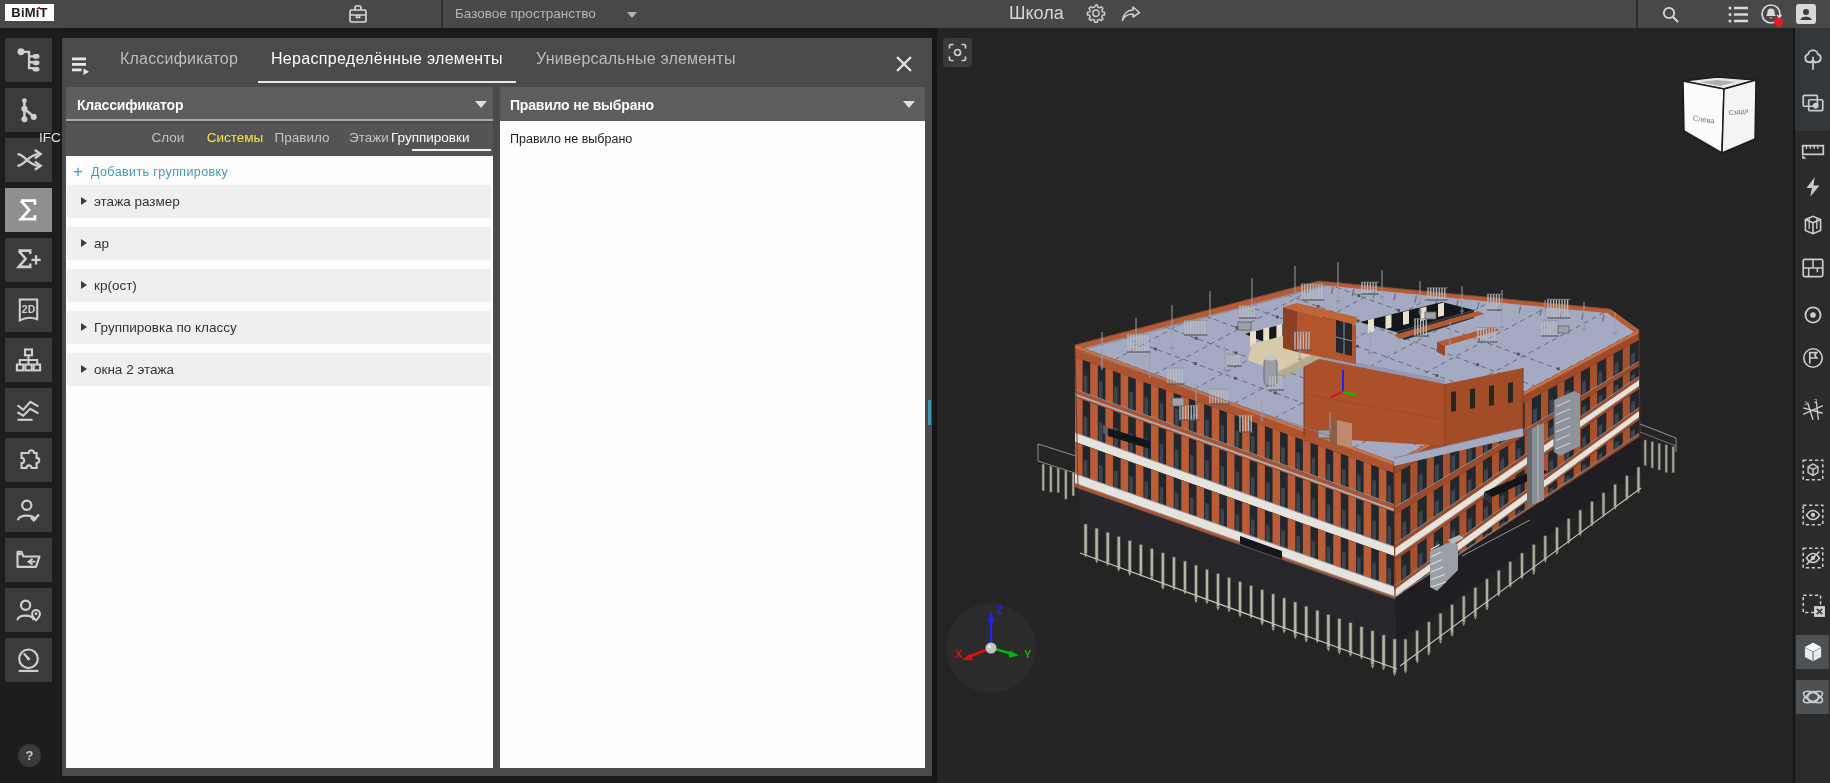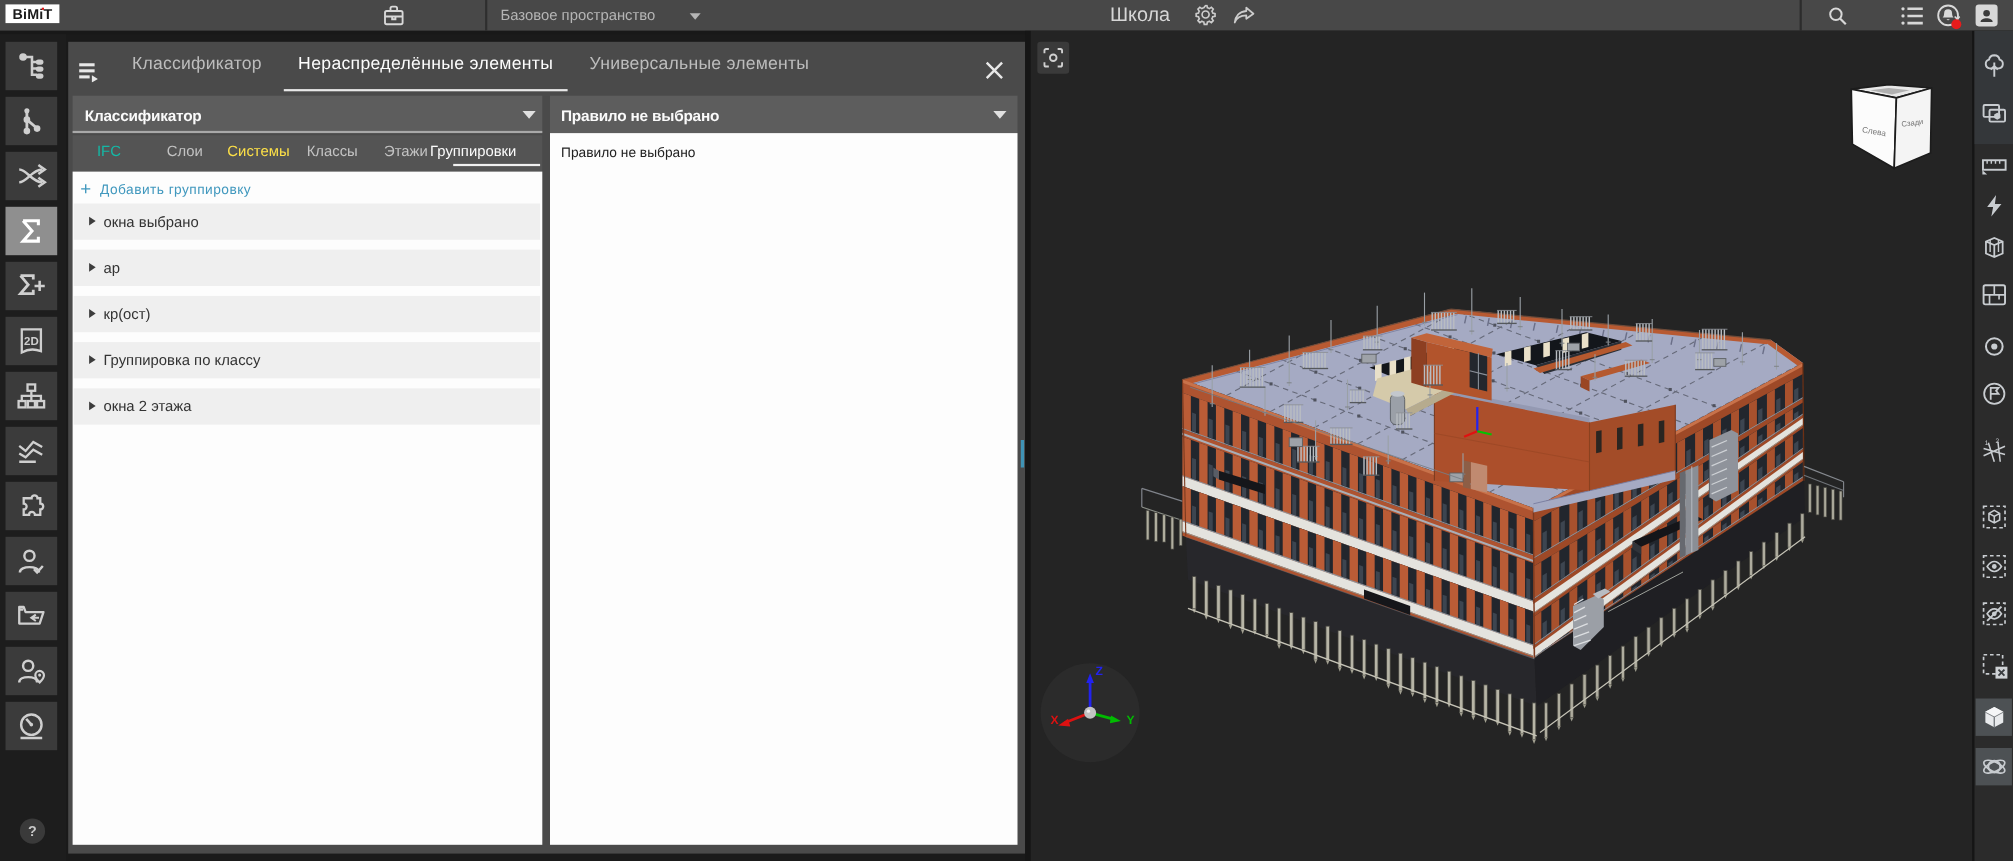--- a/index.html
+++ b/index.html
@@ -139,33 +139,33 @@
 <div class="abs" style="left:271px;top:50px;width:240px;height:28px;color:#fdfdfd;font-size:16px;letter-spacing:0.3px">Нераспределённые элементы</div>
 <div class="abs" style="left:258px;top:81px;width:258px;height:2px;background:#e8e8e8"></div>
 <div class="abs" style="left:536px;top:50px;width:220px;height:28px;color:#bdbdbd;font-size:16px;letter-spacing:0.2px">Универсальные элементы</div>
 <div class="abs" style="left:895px;top:55px"><svg width="18" height="18" viewBox="0 0 18 18" style="">
       <path d="M2 2 L16 16 M16 2 L2 16" stroke="#e8e8e8" stroke-width="2.2"></path>
     </svg></div>
 <div class="abs" style="left:66px;top:87px;width:427px;height:34px;background:#5d5d5d;border-bottom:2px solid #a8a8a8"></div>
 <div class="abs" style="left:77px;top:91px;height:28px;line-height:28px;color:#fafafa;font-size:14px;font-weight:bold;letter-spacing:-0.2px">Классификатор</div>
 <div class="abs" style="left:475px;top:101px;width:0;height:0;border-left:6px solid transparent;border-right:6px solid transparent;border-top:7px solid #e0e0e0"></div>
 <div class="abs" style="left:66px;top:123px;width:427px;height:33px;background:#545454"></div>
-<div class="abs" style="left:39px;top:123px;width:120px;height:30px;line-height:30px;text-align:center;color:#14b8a6;font-size:13.5px">IFC</div>
+<div class="abs" style="left:39px;top:123px;width:120px;height:30px;line-height:30px;text-align:left;color:#e5e5e5;font-size:13.5px">IFC</div>
 <div class="abs" style="left:108px;top:123px;width:120px;height:30px;line-height:30px;text-align:center;color:#c3c3c3;font-size:13.5px">Слои</div>
 <div class="abs" style="left:175px;top:123px;width:120px;height:30px;line-height:30px;text-align:center;color:#fde047;font-size:13.5px">Системы</div>
-<div class="abs" style="left:242px;top:123px;width:120px;height:30px;line-height:30px;text-align:center;color:#c3c3c3;font-size:13.5px">Классы</div>
+<div class="abs" style="left:242px;top:123px;width:120px;height:30px;line-height:30px;text-align:center;color:#c3c3c3;font-size:13.5px">Правило</div>
 <div class="abs" style="left:309px;top:123px;width:120px;height:30px;line-height:30px;text-align:center;color:#c3c3c3;font-size:13.5px">Этажи</div>
 <div class="abs" style="left:391px;top:123px;width:120px;height:30px;line-height:30px;text-align:left;color:#fbfbfb;font-size:13.5px">Группировки</div>
 <div class="abs" style="left:412px;top:149px;width:79px;height:2px;background:#f0f0f0"></div>
 <div class="abs" style="left:66px;top:156px;width:427px;height:612px;background:#fdfdfd"></div>
 <div class="abs" style="left:69px;top:163px;width:18px;height:18px;color:#4198be;font-size:17px;line-height:18px;text-align:center">+</div>
 <div class="abs" style="left:91px;top:164px;height:16px;line-height:16px;color:#4198be;font-size:12.5px;letter-spacing:0.4px">Добавить группировку</div>
 <div class="abs" style="left:67px;top:185px;width:424px;height:33px;background:#efefef"></div>
 <div class="abs" style="left:81px;top:197px;width:0;height:0;border-top:4.5px solid transparent;border-bottom:4.5px solid transparent;border-left:6px solid #3c3c3c"></div>
-<div class="abs" style="left:94px;top:185px;height:33px;line-height:33px;color:#333;font-size:13.5px">окна выбрано</div>
+<div class="abs" style="left:94px;top:185px;height:33px;line-height:33px;color:#333;font-size:13.5px">этажа размер</div>
 <div class="abs" style="left:67px;top:227px;width:424px;height:33px;background:#efefef"></div>
 <div class="abs" style="left:81px;top:239px;width:0;height:0;border-top:4.5px solid transparent;border-bottom:4.5px solid transparent;border-left:6px solid #3c3c3c"></div>
 <div class="abs" style="left:94px;top:227px;height:33px;line-height:33px;color:#333;font-size:13.5px">ар</div>
 <div class="abs" style="left:67px;top:269px;width:424px;height:33px;background:#efefef"></div>
 <div class="abs" style="left:81px;top:281px;width:0;height:0;border-top:4.5px solid transparent;border-bottom:4.5px solid transparent;border-left:6px solid #3c3c3c"></div>
 <div class="abs" style="left:94px;top:269px;height:27px;line-height:33px;color:#333;font-size:13.5px">кр(ост)</div>
 <div class="abs" style="left:67px;top:311px;width:424px;height:33px;background:#efefef"></div>
 <div class="abs" style="left:81px;top:323px;width:0;height:0;border-top:4.5px solid transparent;border-bottom:4.5px solid transparent;border-left:6px solid #3c3c3c"></div>
 <div class="abs" style="left:94px;top:311px;height:33px;line-height:33px;color:#333;font-size:13.5px">Группировка по классу</div>
 <div class="abs" style="left:67px;top:353px;width:424px;height:33px;background:#efefef"></div>

